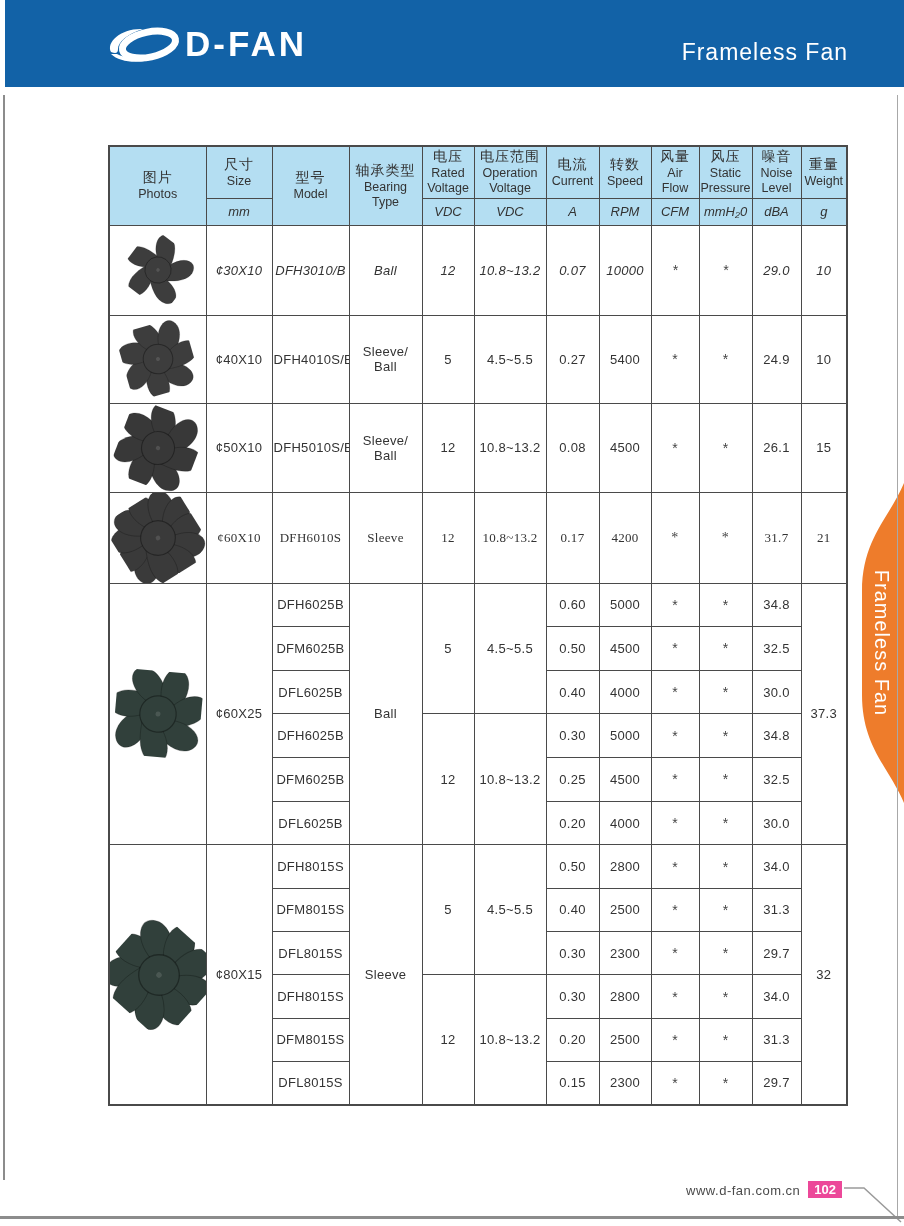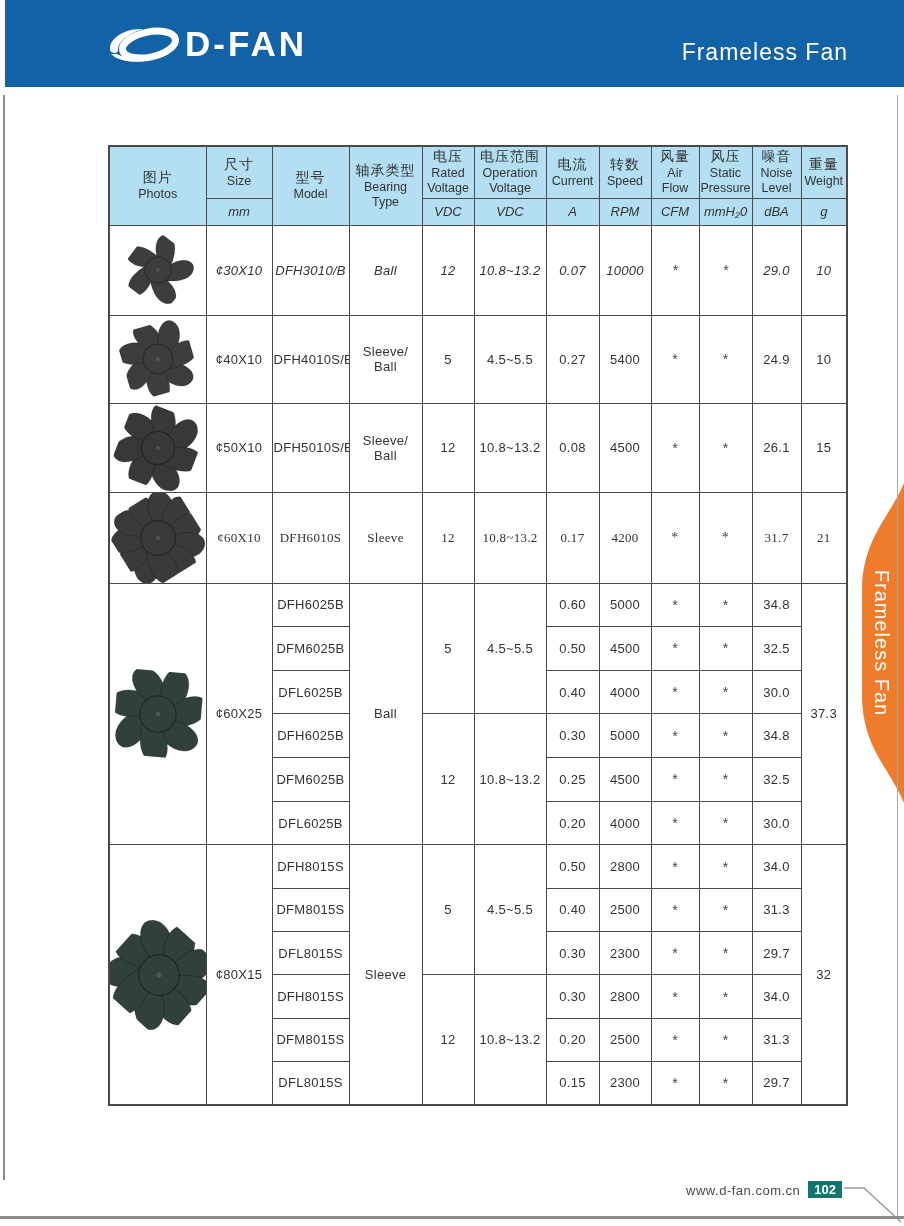--- a/index.html
+++ b/index.html
@@ -34,21 +34,21 @@
   
   .side-tab{position:absolute;left:852px;top:483px;width:52px;height:320px;}
   .side-tab svg{position:absolute;inset:0;}
   .tab-label{position:absolute;top:50%;left:55%;transform:translate(-50%,-50%) rotate(90deg);
              white-space:nowrap;color:#fff;font-size:20px;letter-spacing:1px;}
 
   
   .footer{position:absolute;top:1180px;left:0;width:842px;height:18px;
           display:flex;align-items:flex-end;justify-content:flex-end;gap:8px;}
   .website{font-size:13px;color:#4a4a4a;letter-spacing:0.5px;}
-  .page-badge{background:#0f766e;color:#fff;font-size:13px;font-weight:bold;
+  .page-badge{background:#ec4899;color:#fff;font-size:13px;font-weight:bold;
               padding:1px 6px;line-height:15px;}
 
   
   .edge-left{position:absolute;left:3px;top:95px;width:2px;height:1085px;background:#8c8c8c;}
   .edge-right{position:absolute;left:897px;top:95px;width:1px;height:1122px;background:#a8a8a8;}
   .edge-bottom{position:absolute;left:0;top:1216px;width:904px;height:3px;background:#8c8c8c;}
   .corner-lines{position:absolute;inset:0;pointer-events:none;}
 </style>
 </head>
 <body>

